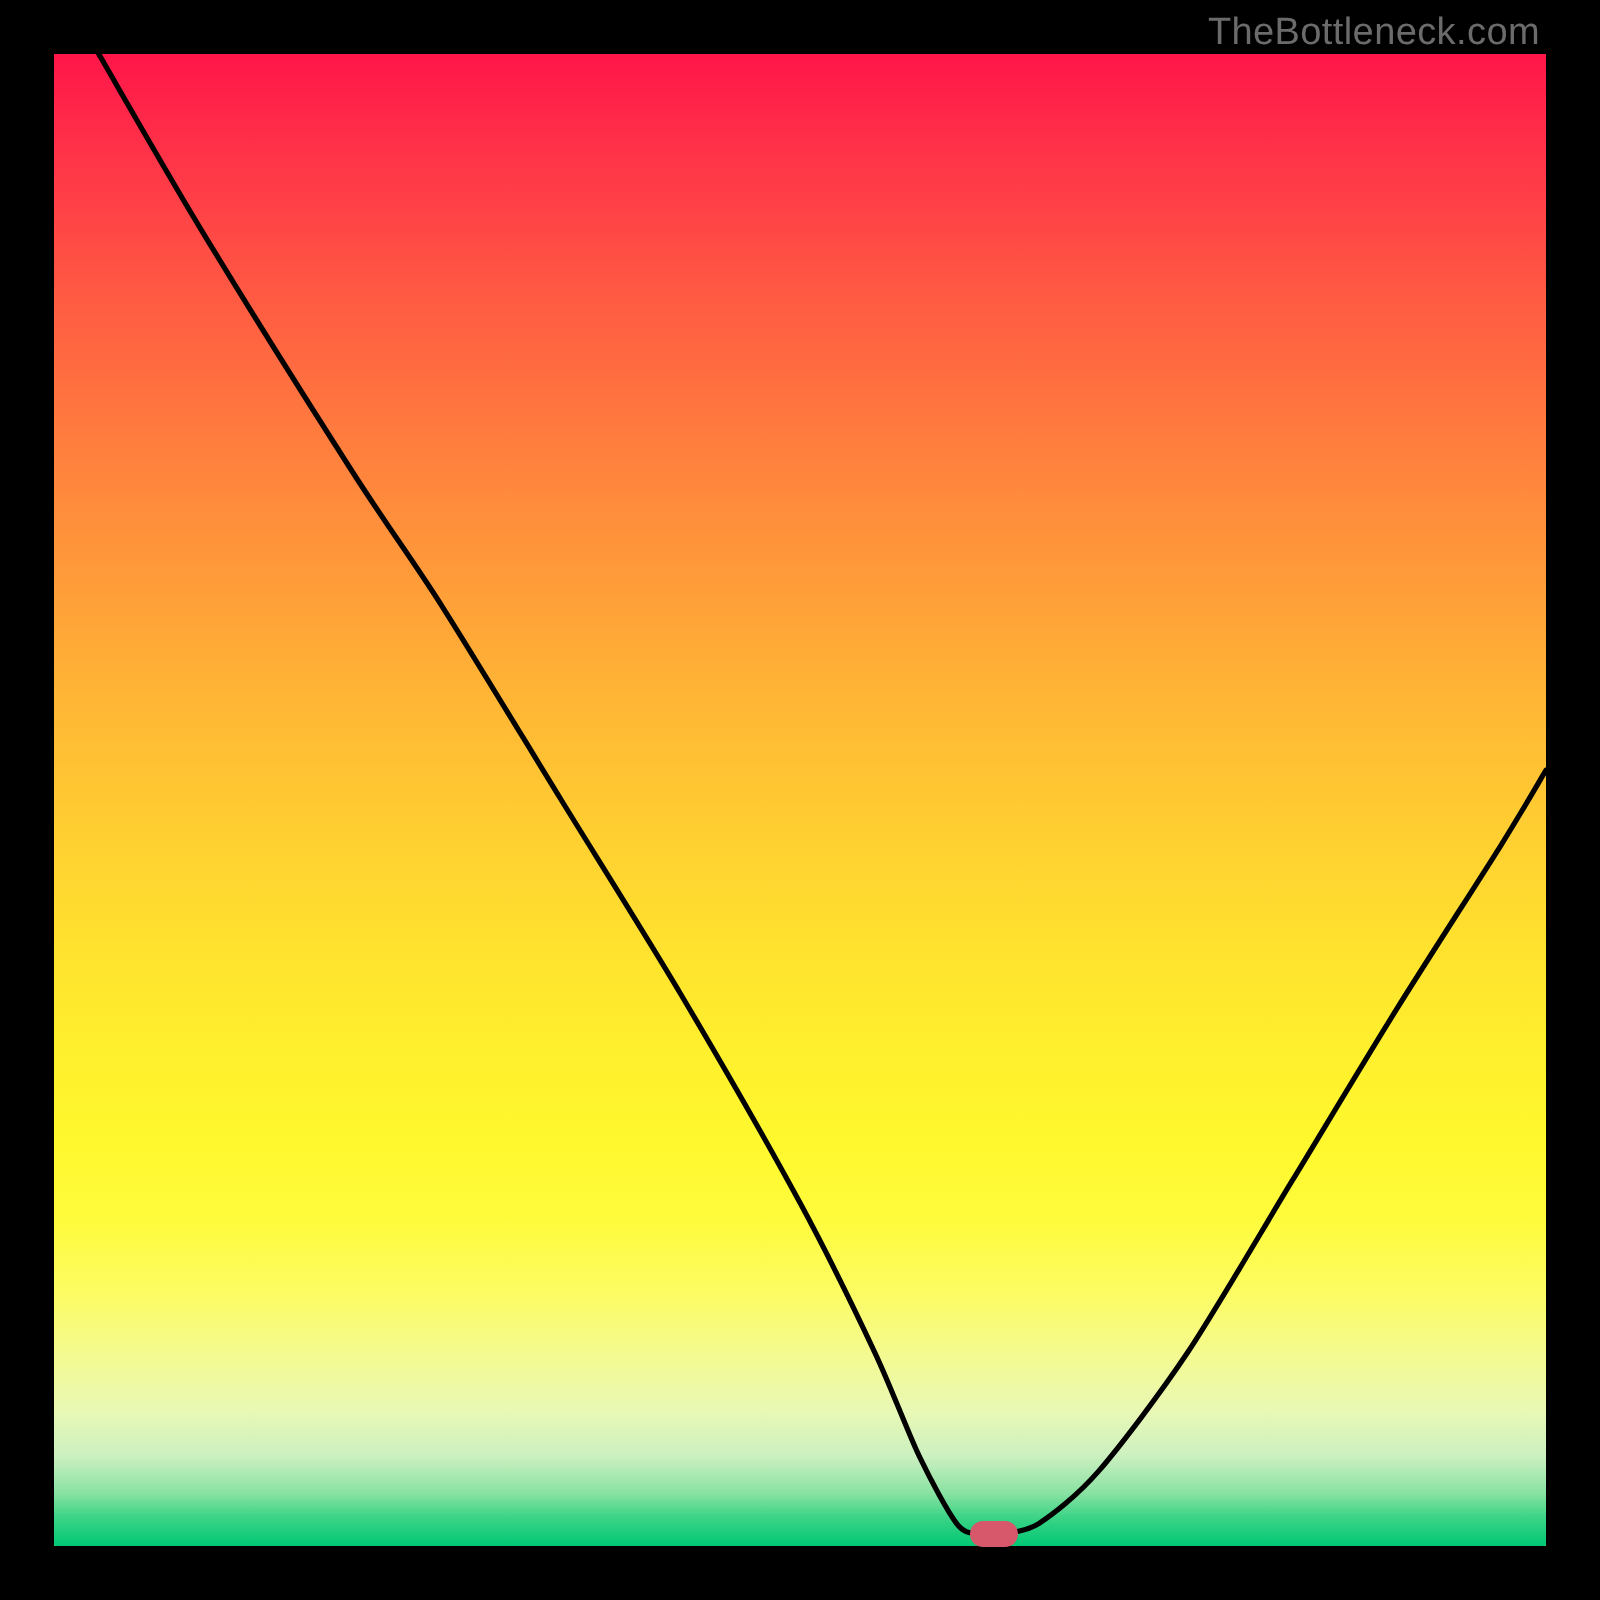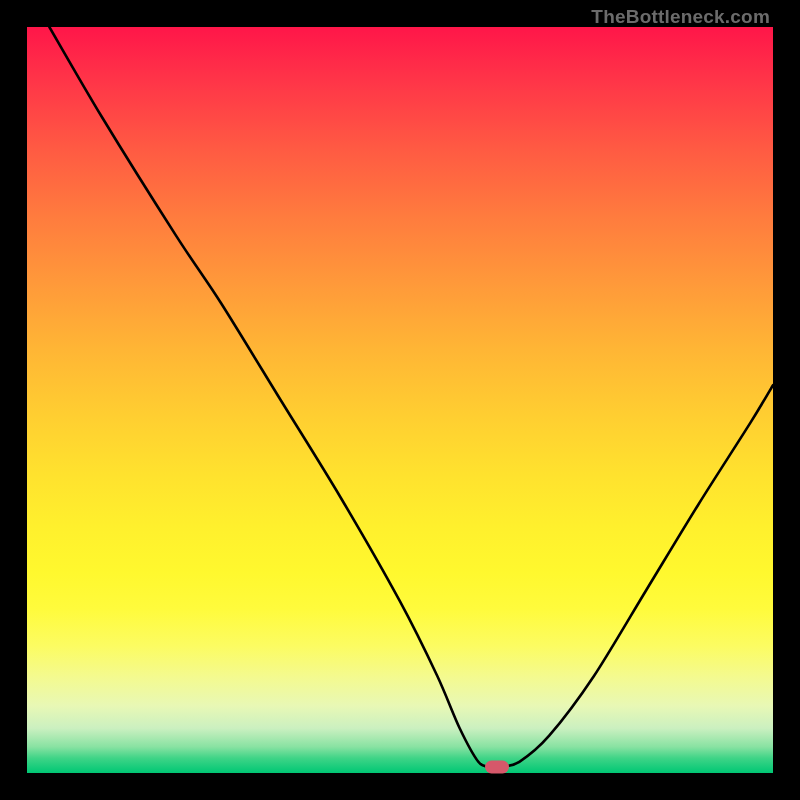--- a/index.html
+++ b/index.html
@@ -41,21 +41,21 @@
       #88e2a2 96.5%,
       #3fd487 98%,
       #00c774 100%
     );
   }
   .watermark {
     position: absolute;
     top: 6px;
     right: 30px;
     font-size: 19px;
-    font-weight: 700;
+    font-weight: 400;
     color: #6b6b6b;
     letter-spacing: 0.2px;
   }
   .curve {
     position: absolute;
     left: 27px;
     top: 27px;
     width: 746px;
     height: 746px;
     pointer-events: none;

